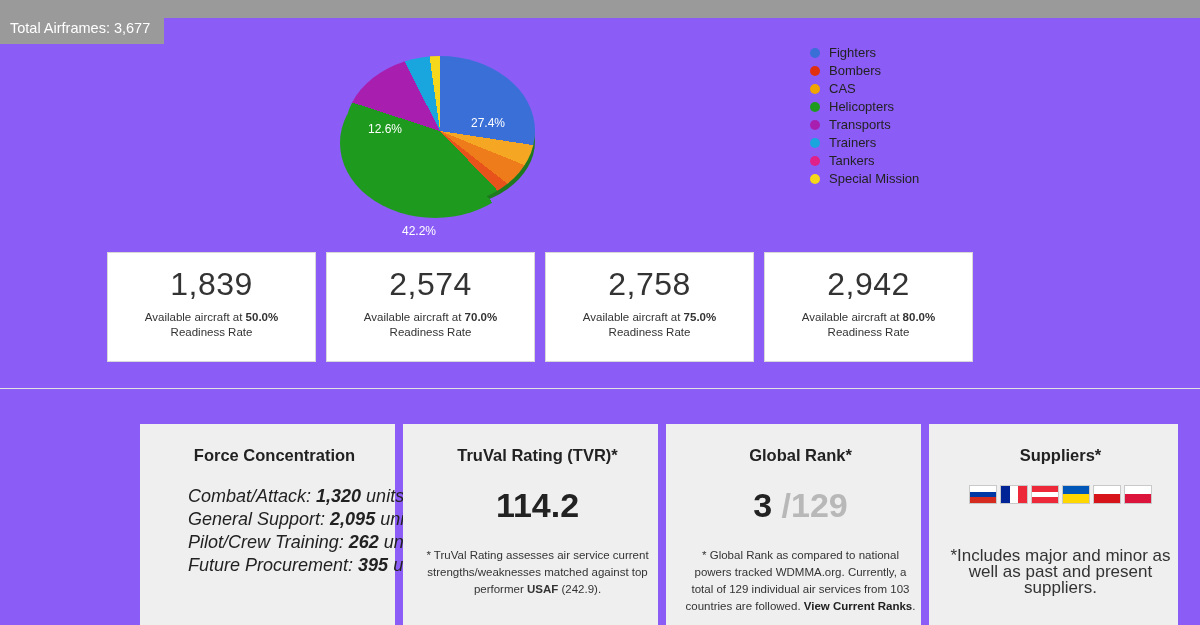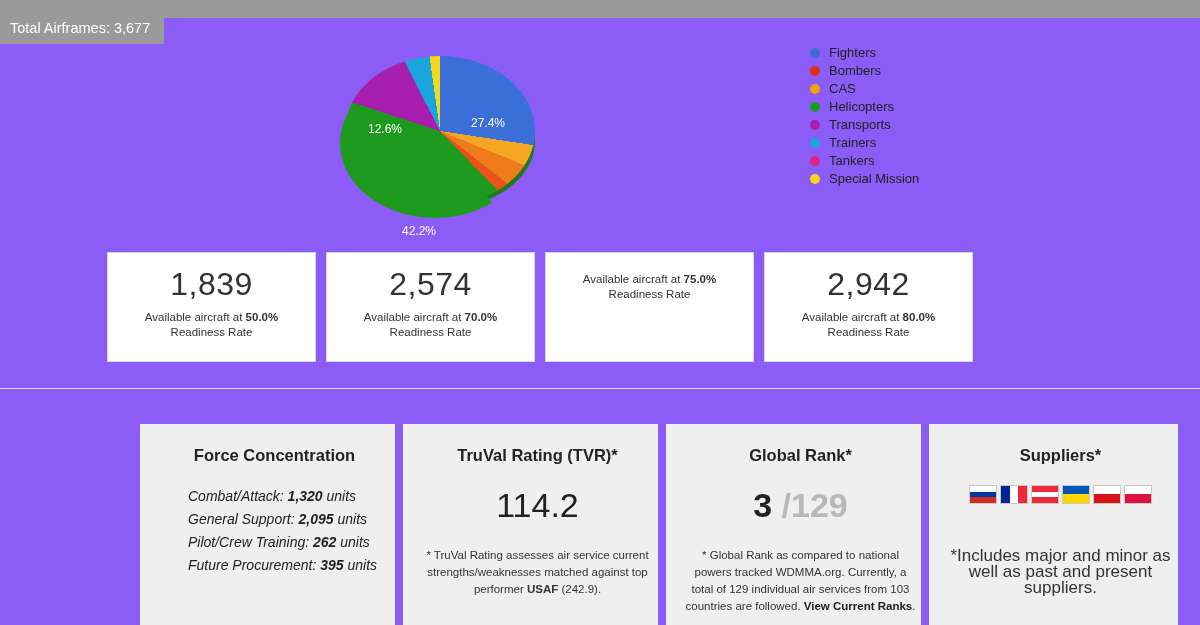--- a/index.html
+++ b/index.html
@@ -203,31 +203,31 @@
     margin: 0 0 20px 0;
     font-size: 16.5px;
     font-weight: bold;
     color: #222;
   }
   .force-list {
     text-align: left;
     padding-left: 30px;
   }
   .force-row {
-    font-size: 14px;
+    font-size: 18px;
     font-style: italic;
     color: #222;
     line-height: 23px;
     white-space: nowrap;
   }
   .force-row b { font-style: italic; font-weight: bold; }
 
   .tvr-value {
     font-size: 34px;
-    font-weight: normal;
+    font-weight: bold;
     color: #222;
     line-height: 40px;
     margin-bottom: 22px;
   }
   .panel-note {
     font-size: 11.5px;
     color: #333;
     line-height: 17px;
   }
   .panel-note b { font-weight: bold; }
@@ -325,20 +325,21 @@
     </div>
 
     <div class="rcard">
       <div class="big">2,574</div>
       <div class="sub">
         <span>Available aircraft at </span><b>70.0%</b><span> Readiness Rate</span>
       </div>
     </div>
 
     <div class="rcard">
+      <div class="big">2,758</div>
       <div class="sub">
         <span>Available aircraft at </span><b>75.0%</b><span> Readiness Rate</span>
       </div>
     </div>
 
     <div class="rcard">
       <div class="big">2,942</div>
       <div class="sub">
         <span>Available aircraft at </span><b>80.0%</b><span> Readiness Rate</span>
       </div>

